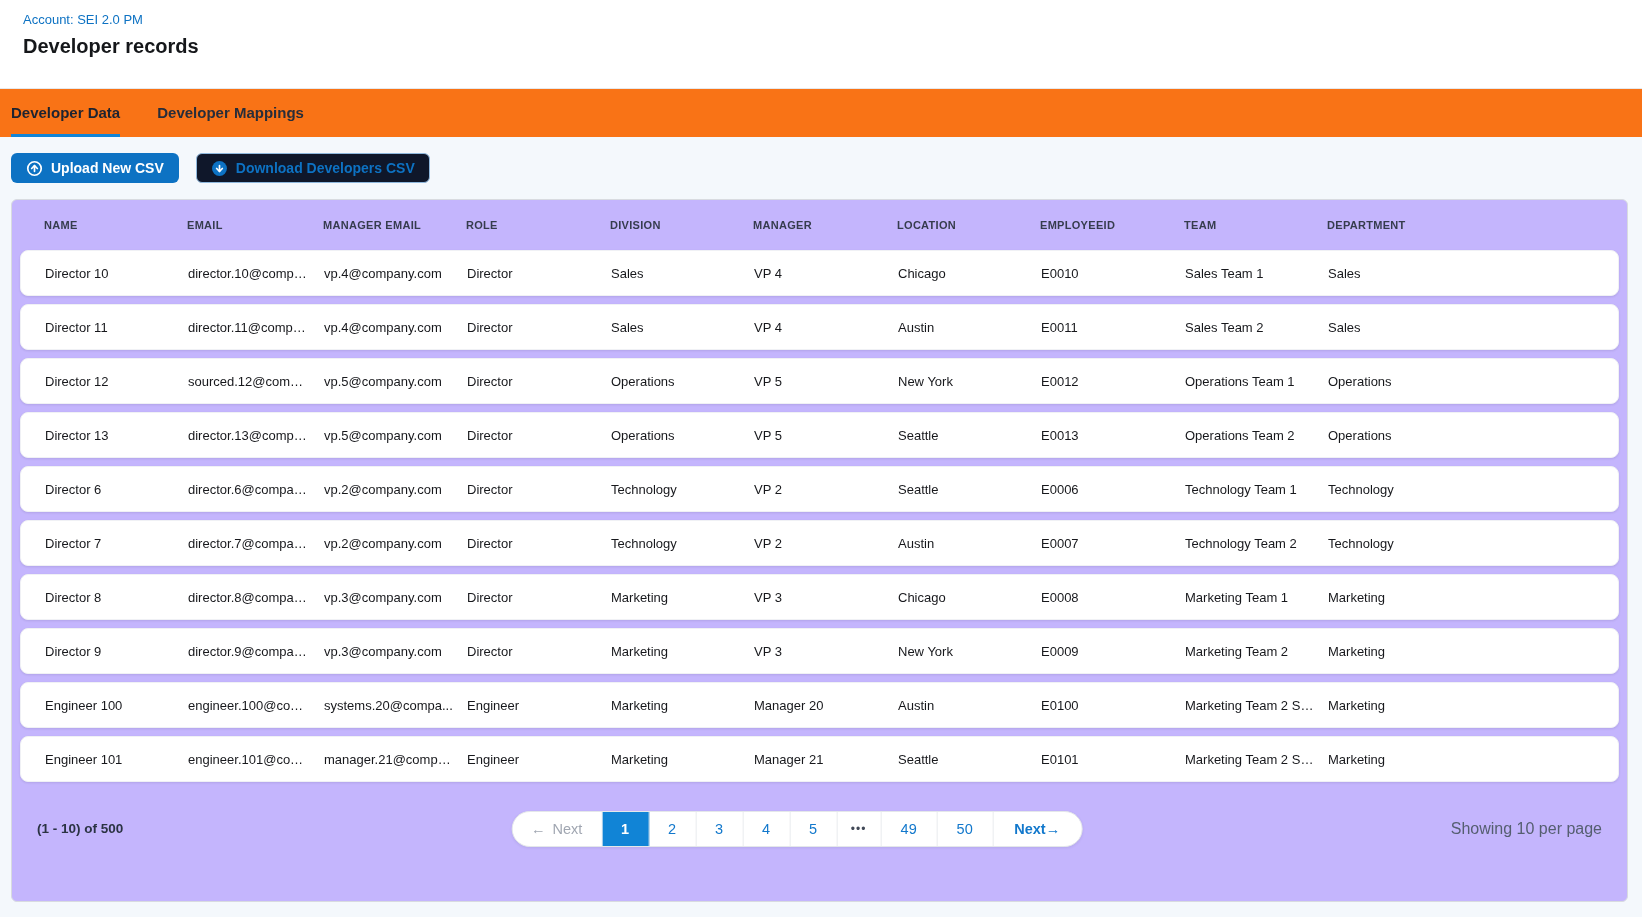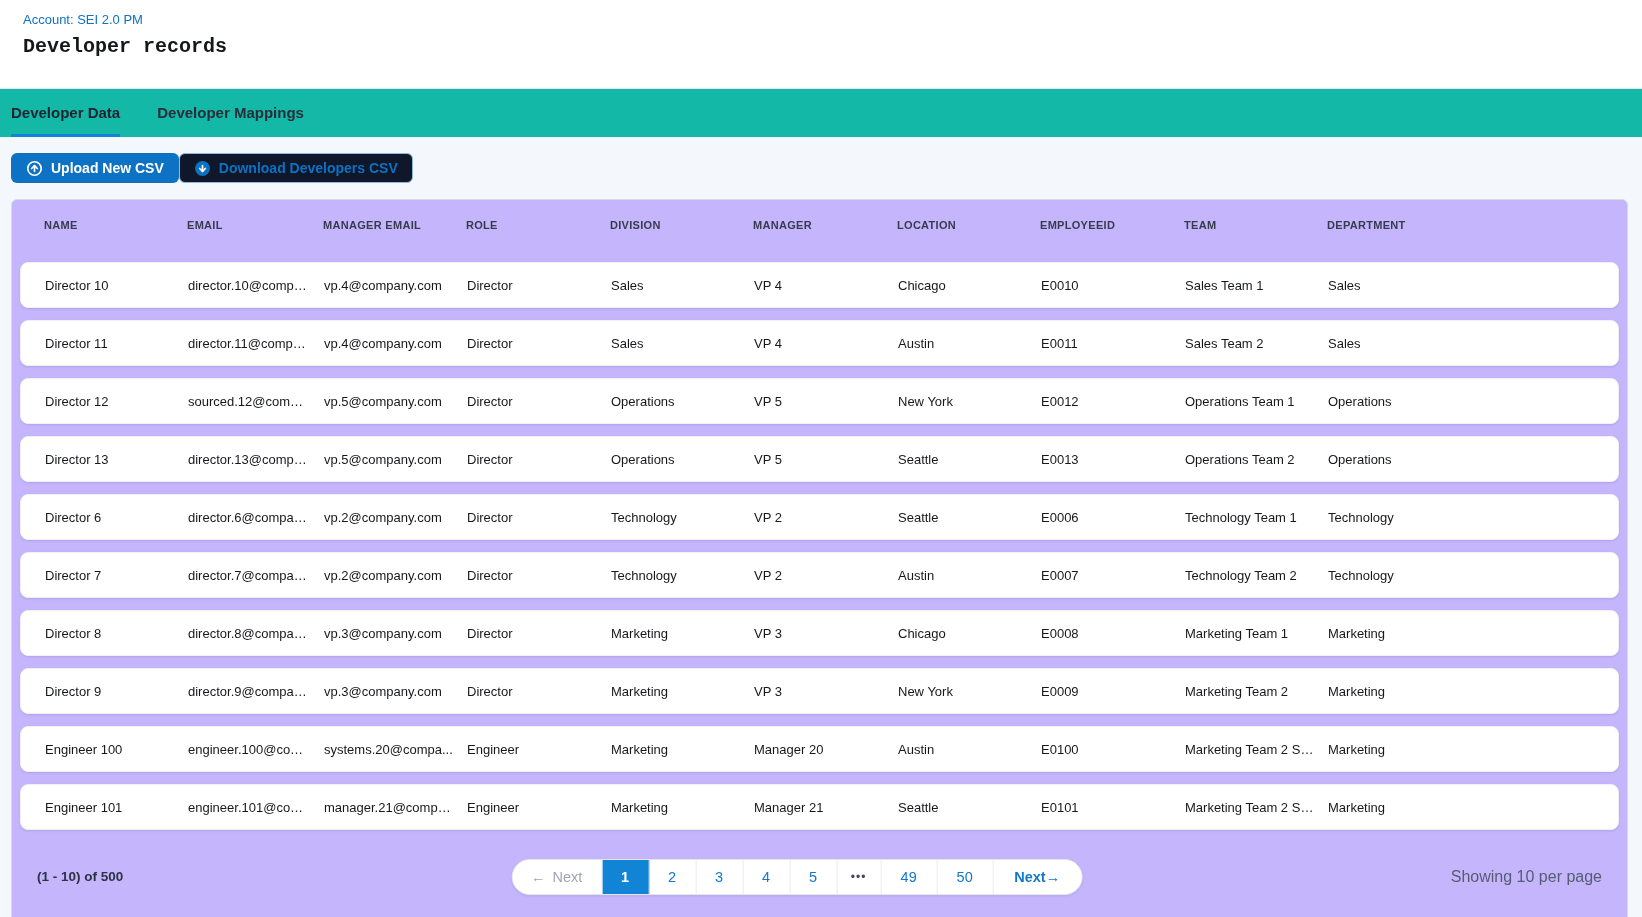--- a/index.html
+++ b/index.html
@@ -20,25 +20,24 @@
     color:#0d72c3;
     font-size:13px;
     cursor:pointer;
     display:inline-block;
   }
   .page-title {
     font-size:20px;
     font-weight:700;
     color:#15171a;
     margin-top:7px;
-    font-family:Liberation Mono, monospace;
   }
   
   .tabbar {
-    background:#14b8a6;
+    background:#f97316;
     display:flex;
     gap:37px;
     padding:15px 24px 0 11px;
   }
   .tab {
     font-size:15px;
     font-weight:700;
     color:#1d2330;
     padding-bottom:13px;
     cursor:pointer;
@@ -49,21 +48,21 @@
   
   .content { padding:14px 14px 0 11px; }
   .section-head {
     display:flex;
     justify-content:space-between;
     align-items:center;
     margin:2px 0 16px;
   }
   .section-title { font-size:16px; font-weight:700; color:#16181c; }
   .section-sub { font-size:13px; color:#565d6b; margin-top:6px; }
-  .actions { display:flex; margin-right:100px; }
+  .actions { display:flex; gap:17px; margin-right:100px; }
   .btn {
     display:flex; align-items:center; gap:8px;
     height:30px; padding:0 14px;
     border-radius:6px;
     font-size:14px; font-weight:700;
     cursor:pointer;
     border:1px solid transparent;
     white-space:nowrap;
   }
   .btn-primary { background:#0d72c3; color:#fff; }
@@ -84,21 +83,21 @@
   .th {
     font-size:11px;
     font-weight:700;
     color:#363c4e;
     letter-spacing:.3px;
     white-space:nowrap;
     overflow:hidden;
   }
   .trow {
     height:46px;
-    margin:12px 8px 8px;
+    margin:0 8px 8px;
     padding-left:24px;
     background:#fff;
     border:1px solid #f0f1f5;
     border-radius:8px;
     box-shadow:0 1px 3px rgba(16,24,40,.06), 0 1px 2px rgba(16,24,40,.04);
   }
   .td {
     font-size:13px;
     color:#17181c;
     white-space:nowrap;

